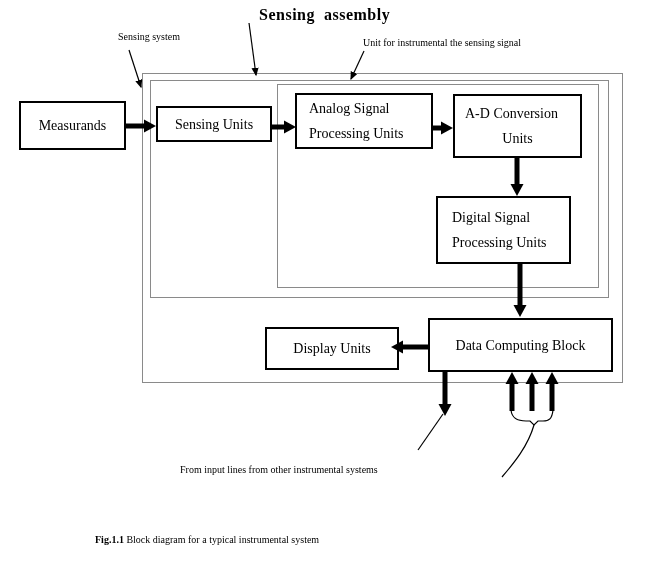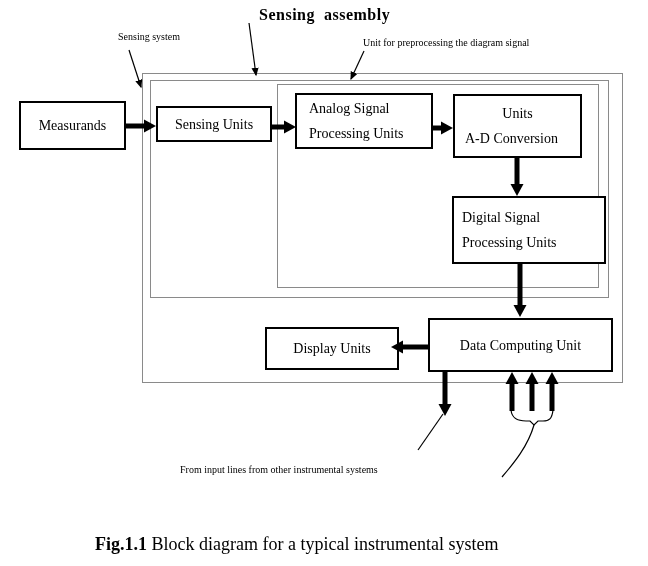--- a/index.html
+++ b/index.html
@@ -21,64 +21,64 @@
   .ubox .ln { white-space:nowrap; }
   .center { text-align:center; }
   .lbl {
     position:absolute; font-size:10px; white-space:nowrap; z-index:2;
   }
   .title {
     position:absolute; font-size:16px; font-weight:bold; letter-spacing:0.5px;
     white-space:pre; z-index:2;
   }
   .caption {
-    position:absolute; font-size:18px; white-space:nowrap; z-index:2;
+    position:absolute; font-size:10px; white-space:nowrap; z-index:2;
   }
   .caption b { font-weight:bold; }
   #arrows { position:absolute; left:0; top:0; z-index:4; pointer-events:none; }
 </style>
 </head>
 <body>
 
 <div id="stage">
 
   <div class="container-box" style="left:142px; top:73px; width:481px; height:310px;"></div>
   <div class="container-box" style="left:150px; top:80px; width:459px; height:218px;"></div>
   <div class="container-box" style="left:277px; top:84px; width:322px; height:204px;"></div>
 
   <div class="title" style="left:259px; top:6px;">Sensing  assembly</div>
   <div class="lbl" style="left:118px; top:31px;">Sensing system</div>
-  <div class="lbl" style="left:363px; top:37px;">Unit for preprocessing the diagram signal</div>
+  <div class="lbl" style="left:363px; top:37px;">Unit for instrumental the sensing signal</div>
   <div class="lbl" style="left:180px; top:464px;">From input lines from other instrumental systems</div>
 
   <div class="ubox center" style="left:19px; top:101px; width:107px; height:49px;">
     <div class="ln">Measurands</div>
   </div>
 
   <div class="ubox center" style="left:156px; top:106px; width:116px; height:36px;">
     <div class="ln">Sensing Units</div>
   </div>
 
   <div class="ubox" style="left:295px; top:93px; width:138px; height:56px; padding-left:12px;">
     <div class="ln">Analog Signal</div>
     <div class="ln">Processing Units</div>
   </div>
 
   <div class="ubox" style="left:453px; top:94px; width:129px; height:64px;">
+    <div class="ln" style="padding-left:10px;">A-D Conversion</div>
     <div class="ln center">Units</div>
-    <div class="ln" style="padding-left:10px;">A-D Conversion</div>
   </div>
 
-  <div class="ubox" style="left:452px; top:196px; width:154px; height:68px; padding-left:8px;">
+  <div class="ubox" style="left:436px; top:196px; width:135px; height:68px; padding-left:14px;">
     <div class="ln">Digital Signal</div>
     <div class="ln">Processing Units</div>
   </div>
 
   <div class="ubox center" style="left:428px; top:318px; width:185px; height:54px;">
-    <div class="ln">Data Computing Unit</div>
+    <div class="ln">Data Computing Block</div>
   </div>
 
   <div class="ubox center" style="left:265px; top:327px; width:134px; height:43px;">
     <div class="ln">Display Units</div>
   </div>
 
   <div class="caption" style="left:95px; top:534px;">
     <b>Fig.1.1</b><span> Block diagram for a typical instrumental system</span>
   </div>
 

